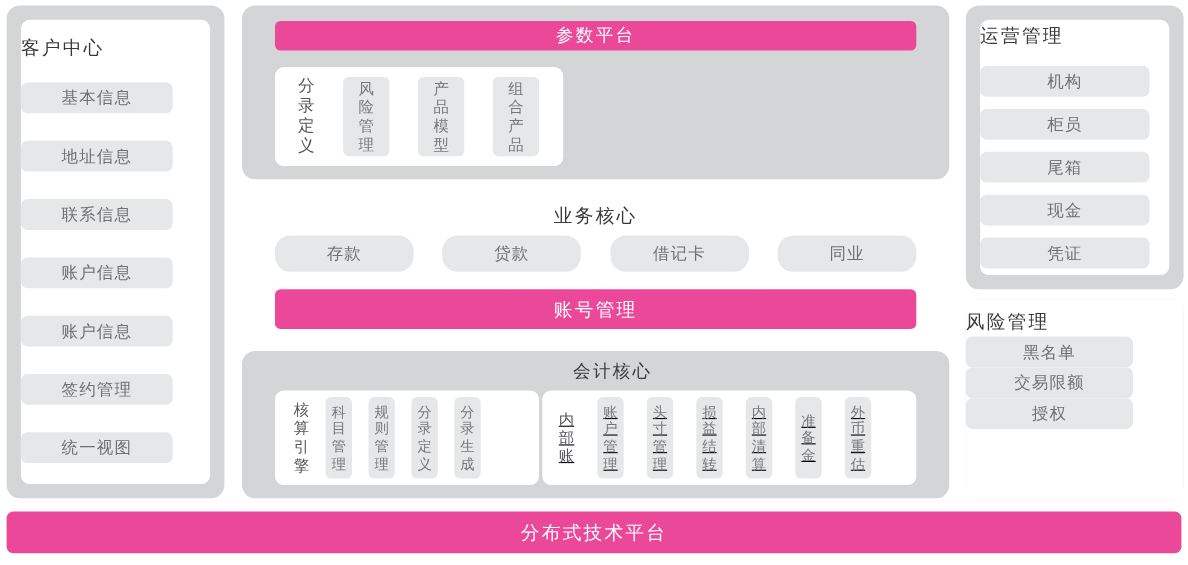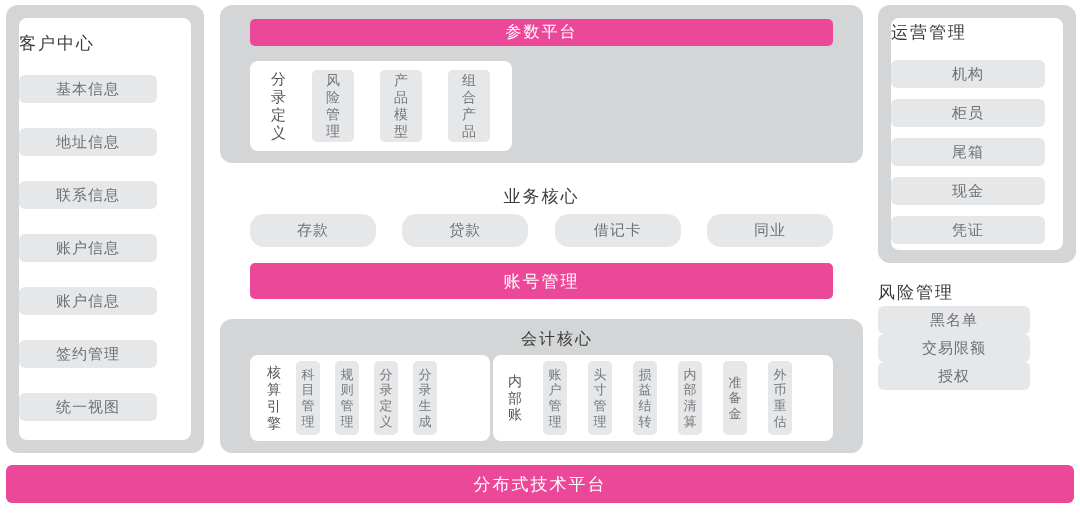--- a/index.html
+++ b/index.html
@@ -63,21 +63,21 @@
   #biz-row   { position:absolute; left:250px; top:214px; width:583px; display:flex; justify-content:space-between; }
   #biz-row .hbtn { width:126px; height:33px;border-radius:14px; }
   #acct-bar  { position:absolute; left:250px; top:263px; width:583px; height:36px; font-size:17px; }
 
   
   #acct-panel { left:220px; top:319px; width:643px; height:134px; padding:9px 30px 0 30px; }
   #acct-title { text-align:center; }
   #acct-title .panel-title { font-size:16px;margin-left:31px; }
   #acct-cards { display:flex; justify-content:space-between; margin-top:5px; height:86px; }
   #acct-card-1 { width:240px; padding:6px 0 6px 17px; gap:15px; }
-  #acct-card-2 { width:340px; padding:6px 0 6px 15px; gap:21px; }
+  #acct-card-2 { width:340px; padding:6px 0 6px 15px; gap:21px;text-decoration:underline; }
   #acct-cards .vpill { width:24px; }
   #acct-cards .vpill .vtext { font-size:13px; }
   #acct-cards .vlabel { font-size:14px; }
 
   
   #tech-bar { position:absolute; left:6px; top:465px; width:1068px; height:38px; font-size:17px; border-radius:6px; }
 </style>
 </head>
 <body>
 

